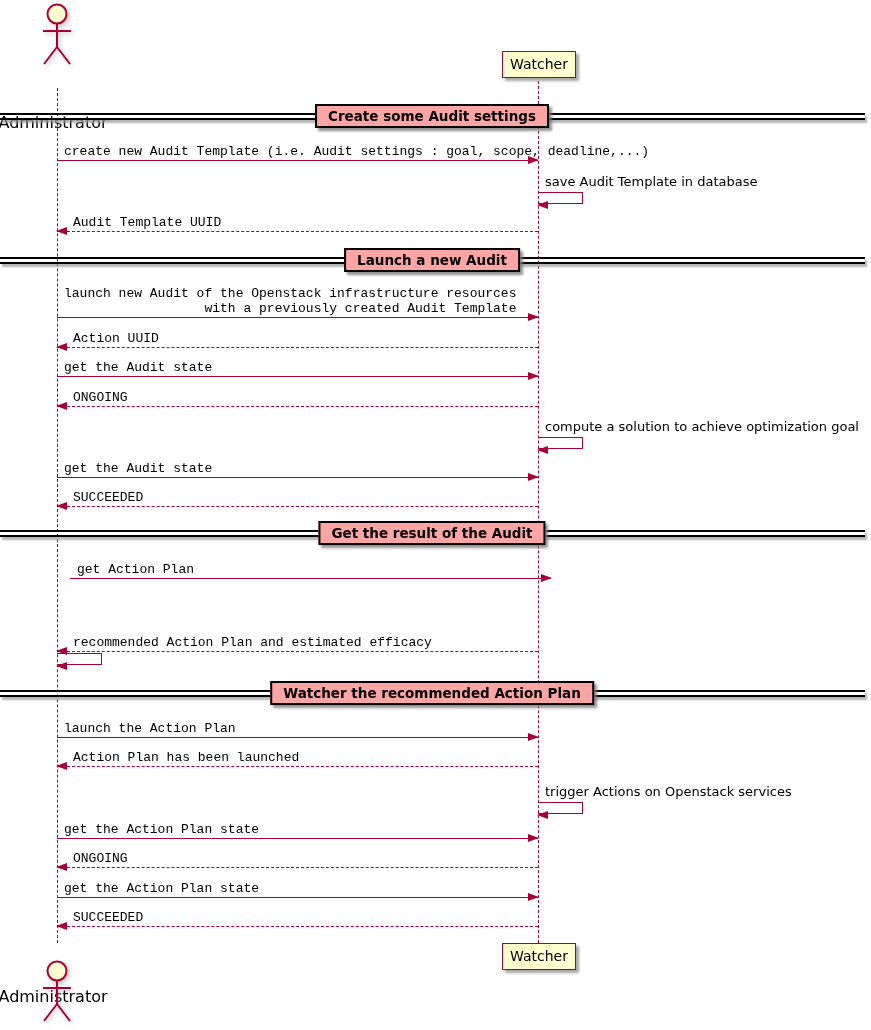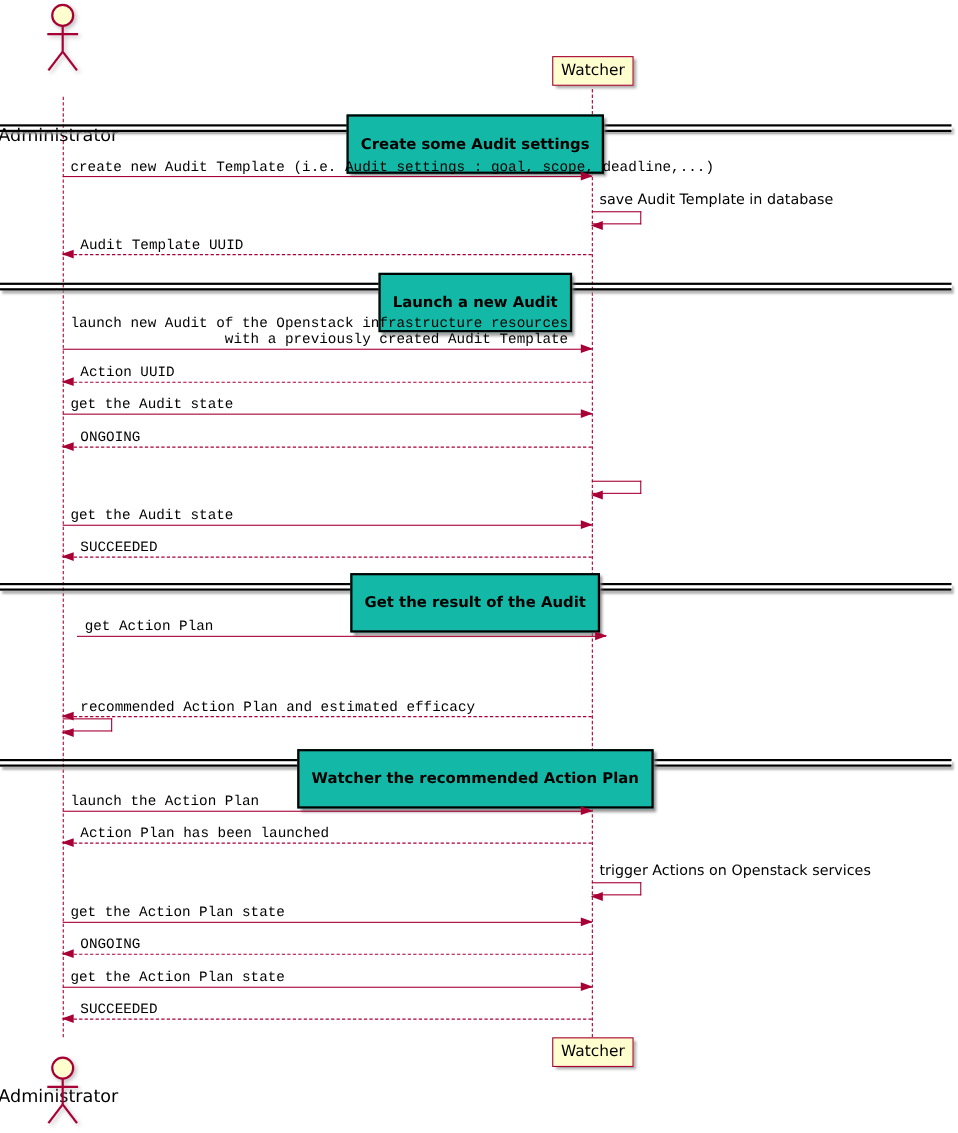--- a/index.html
+++ b/index.html
@@ -28,21 +28,21 @@
   .participant.top{top:51px;}
   .participant.bottom{top:943px;}
   
   .divider-line{
     position:absolute;left:0;right:6px;height:3px;
     border-top:2px solid #000;border-bottom:2px solid #000;
     box-shadow:2px 3px 2px rgba(150,150,150,.7);
   }
   .divider-box{
     position:absolute;left:432px;transform:translateX(-50%);
-    background:#14b8a6;border:2px solid #000;padding:17px 11px;
+    background:#fca5a5;border:2px solid #000;padding:2px 11px;
     font-size:13.5px;font-weight:bold;white-space:nowrap;
     box-shadow:3px 3px 2.5px rgba(120,120,120,.8);
   }
   
   .msg-layer{position:absolute;left:0;top:0;width:871px;height:1030px;}
   .msg-row{position:absolute;top:0;height:100%;font-family:Liberation Mono, monospace;}
   .arrow{position:absolute;left:0;right:0;height:0;}
   .arrow.solid{border-top:1.2px solid #A80036;}
   .arrow.dashed{border-top:1.2px dashed #A80036;}
   .ahead{position:absolute;width:0;height:0;border-top:4.5px solid transparent;border-bottom:4.5px solid transparent;}
@@ -110,20 +110,21 @@
       <div class="msg-row" style="left: 57px; width: 481px;">
         <div class="msg-label" style="top: 360px; left: 7px;">get the Audit state</div>
         <div class="arrow solid" style="top: 376px;"></div>
         <div class="ahead right" style="top: 372px;"></div>
       </div>
       <div class="msg-row" style="left: 57px; width: 481px;">
         <div class="msg-label" style="top: 390px; left: 16px;">ONGOING</div>
         <div class="arrow dashed" style="top: 406px;"></div>
         <div class="ahead left" style="top: 402px;"></div>
       </div>
+      <div class="msg-label" style="left: 545px; top: 419px;">compute a solution to achieve optimization goal</div>
       <div class="self-loop" style="left: 538px; top: 437px;">
         <div class="ahead left"></div>
       </div>
       <div class="msg-row" style="left: 57px; width: 481px;">
         <div class="msg-label" style="top: 461px; left: 7px;">get the Audit state</div>
         <div class="arrow solid" style="top: 477px;"></div>
         <div class="ahead right" style="top: 473px;"></div>
       </div>
       <div class="msg-row" style="left: 57px; width: 481px;">
         <div class="msg-label" style="top: 490px; left: 16px;">SUCCEEDED</div>

